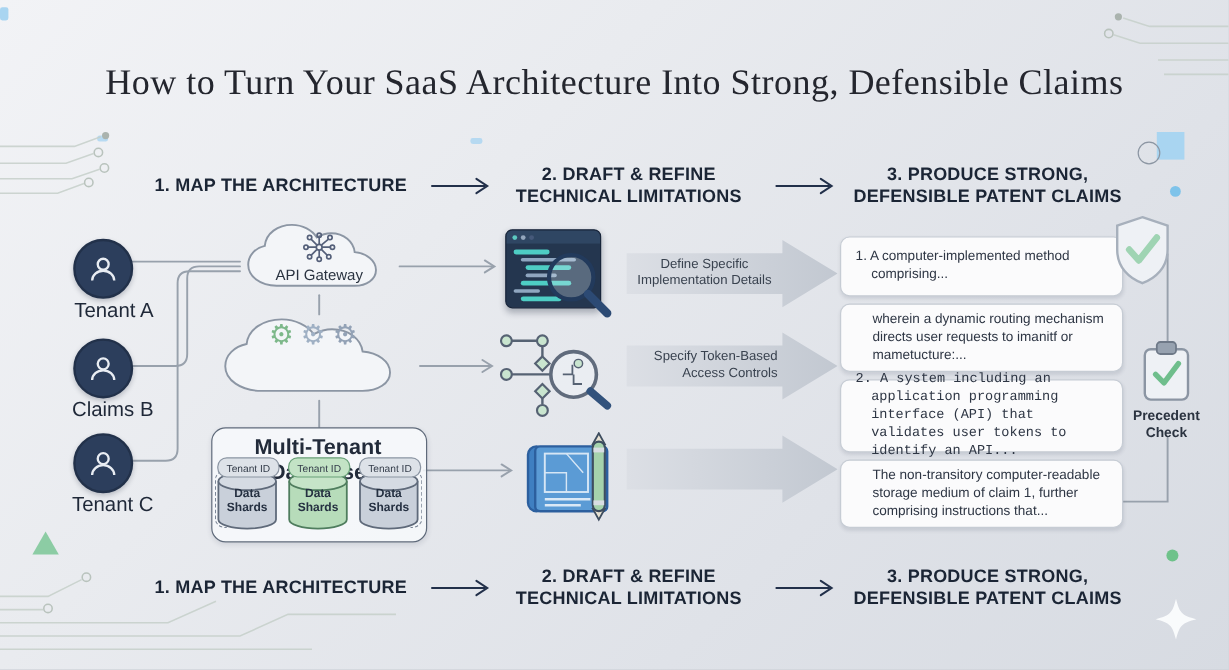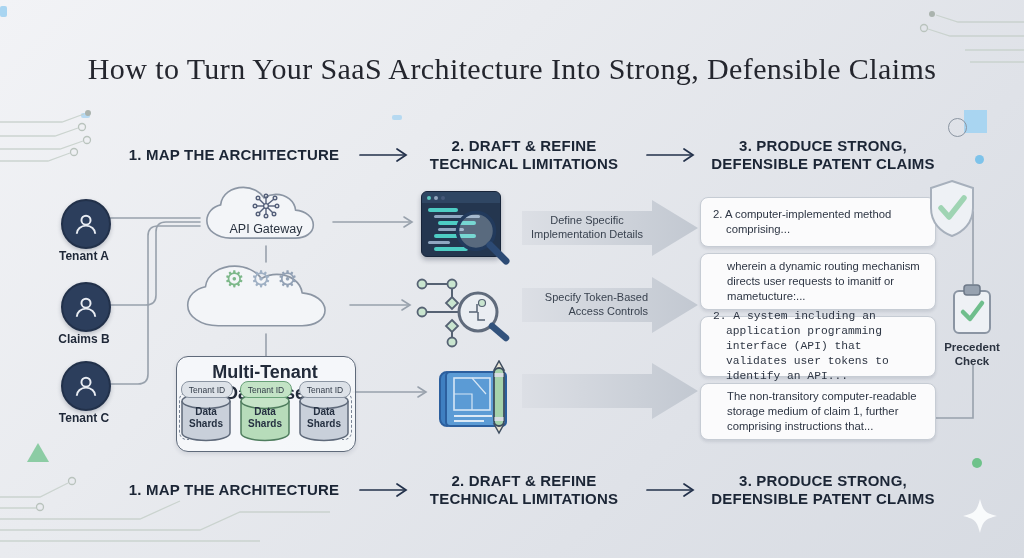--- a/index.html
+++ b/index.html
@@ -13,21 +13,21 @@
   
   .title{
     left:0;right:0;top:52px;text-align:center;
     font-family:"Liberation Serif",serif;font-size:30px;color:#24262e;letter-spacing:.4px;
   }
   
   .step{font-size:15px;font-weight:700;color:#1b2535;text-align:center;line-height:18px;letter-spacing:.2px;}
   
   .tenant-circle{width:46px;height:46px;border-radius:50%;background:#2c3e5c;border:2px solid #22314a;
     display:flex;align-items:center;justify-content:center;box-shadow:0 2px 4px rgba(30,40,60,.25);}
-  .tenant-label{width:88px;text-align:center;font-size:12px;font-weight:700;color:#1f2838;}
+  .tenant-label{width:88px;text-align:right;font-size:17px;font-weight:400;color:#1f2838;}
   
   .cloud-label{text-align:center;font-size:12.5px;color:#2a3340;line-height:15px;}
   .gears{text-align:center;letter-spacing:6px;line-height:24px;}
   .gear{font-size:23px;}
   
   .db-box{width:178px;height:94px;border:1.5px solid #5f6a7a;border-radius:12px;
     background:rgba(247,249,251,.85);box-shadow:0 2px 4px rgba(40,50,70,.12);}
   .db-title{left:176px;top:362px;width:178px;text-align:center;font-size:18px;font-weight:700;color:#222b3a;}
   .pill{width:50px;height:15px;border-radius:8px;border:1.2px solid #8b95a2;background:#dde2e8;
     font-size:8.5px;color:#333c49;display:flex;align-items:center;justify-content:center;z-index:4;}
@@ -339,21 +339,21 @@
     <defs>
         <linearGradient id="g3" x1="0" y1="0" x2="1" y2="0">
           <stop offset="0" stop-color="#dcdfe5"></stop>
           <stop offset="1" stop-color="#c2c8d1"></stop>
         </linearGradient>
       </defs>
     <polygon points="0,13 130,13 130,2 176,30 130,58 130,47 0,47" fill="url(#g3)"></polygon>
   </svg>
 
   <div class="abs claim" style="top:197px;height:50px;z-index:2;">
-    <span class="hang">2. A computer-implemented method comprising...</span>
+    <span class="hang">1. A computer-implemented method comprising...</span>
   </div>
   <div class="abs claim indent" style="top:253px;height:57px;z-index:2;">
     <span>wherein a dynamic routing mechanism directs user requests to imanitf or mametucture:...</span>
   </div>
   <div class="abs claim" style="top:316px;height:61px;z-index:2;font-family:Liberation Mono, monospace;">
     <span class="hang">2. A system including an application programming interface (API) that validates user tokens to identify an API...</span>
   </div>
   <div class="abs claim indent" style="top:383px;height:57px;z-index:2;">
     <span>The non-transitory computer-readable storage medium of claim 1, further comprising instructions that...</span>
   </div>

